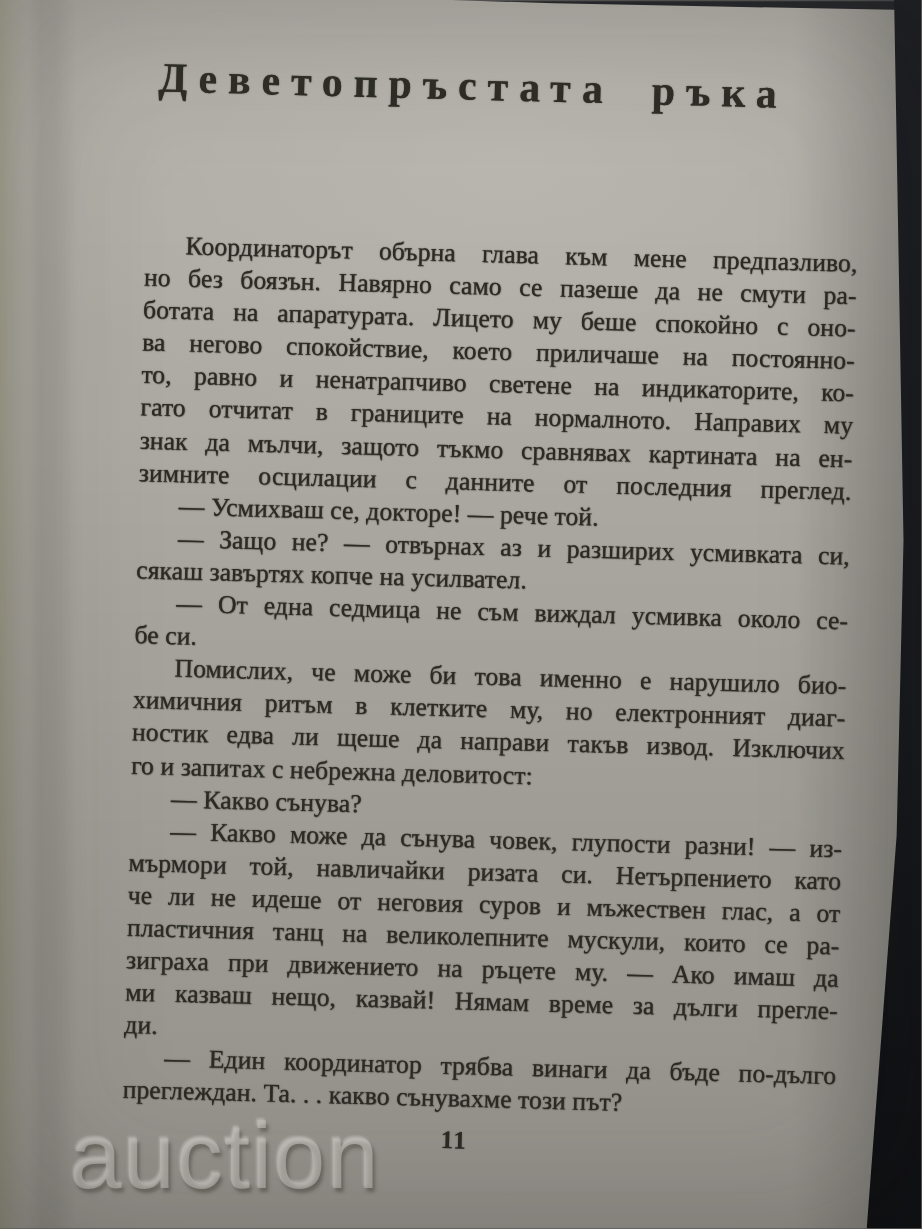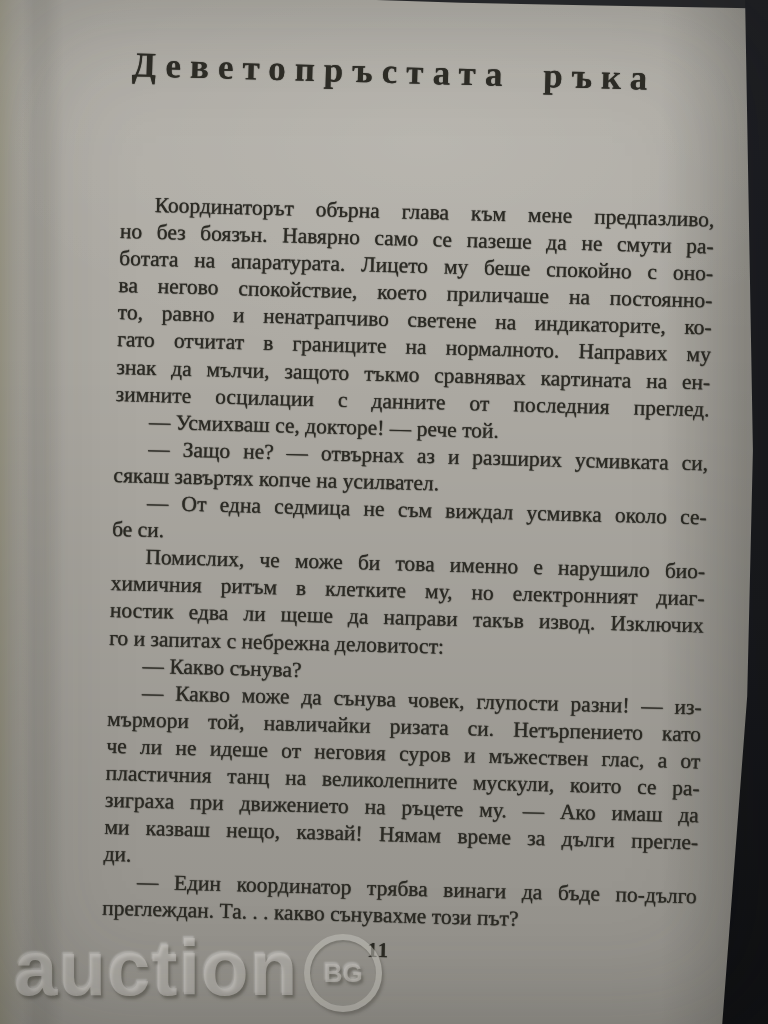--- a/index.html
+++ b/index.html
@@ -75,23 +75,24 @@
     display: flex;
     align-items: center;
     font-family: "Liberation Sans", "DejaVu Sans", sans-serif;
     color: rgba(198,196,190,0.62);
     text-shadow: 2px 3px 3px rgba(78,76,68,0.55), -1px -2px 2px rgba(255,255,255,0.30);
     filter: blur(0.4px);
     pointer-events: none;
   }
   .wm-word {
     font-size: 78px;
-    font-weight: bold;
+    font-weight: normal;
     letter-spacing: 1px;
     line-height: 1;
+    margin-left: 44px;
   }
   .wm-badge {
     display: inline-flex;
     align-items: center;
     justify-content: center;
     width: 66px;
     height: 66px;
     margin-left: 6px;
     margin-top: 10px;
     border: 6px solid rgba(198,196,190,0.55);
@@ -167,22 +168,19 @@
         <div class="line indent justify">— Един координатор трябва винаги да бъде по-дълго</div>
         <div class="line">преглеждан. Та. . . какво сънувахме този път?</div>
       </div>
 
     <div class="page-number">11</div>
 
   </div>
 
   <div class="watermark">
     <span class="wm-word">auction</span>
-    <span class="wm-badge">
-      <span>BG</span>
-    </span>
   </div>
 
   <div class="edge-top"></div>
   <div class="edge-right"></div>
   <div class="vignette"></div>
 
 </div>
 
 </body></html>

